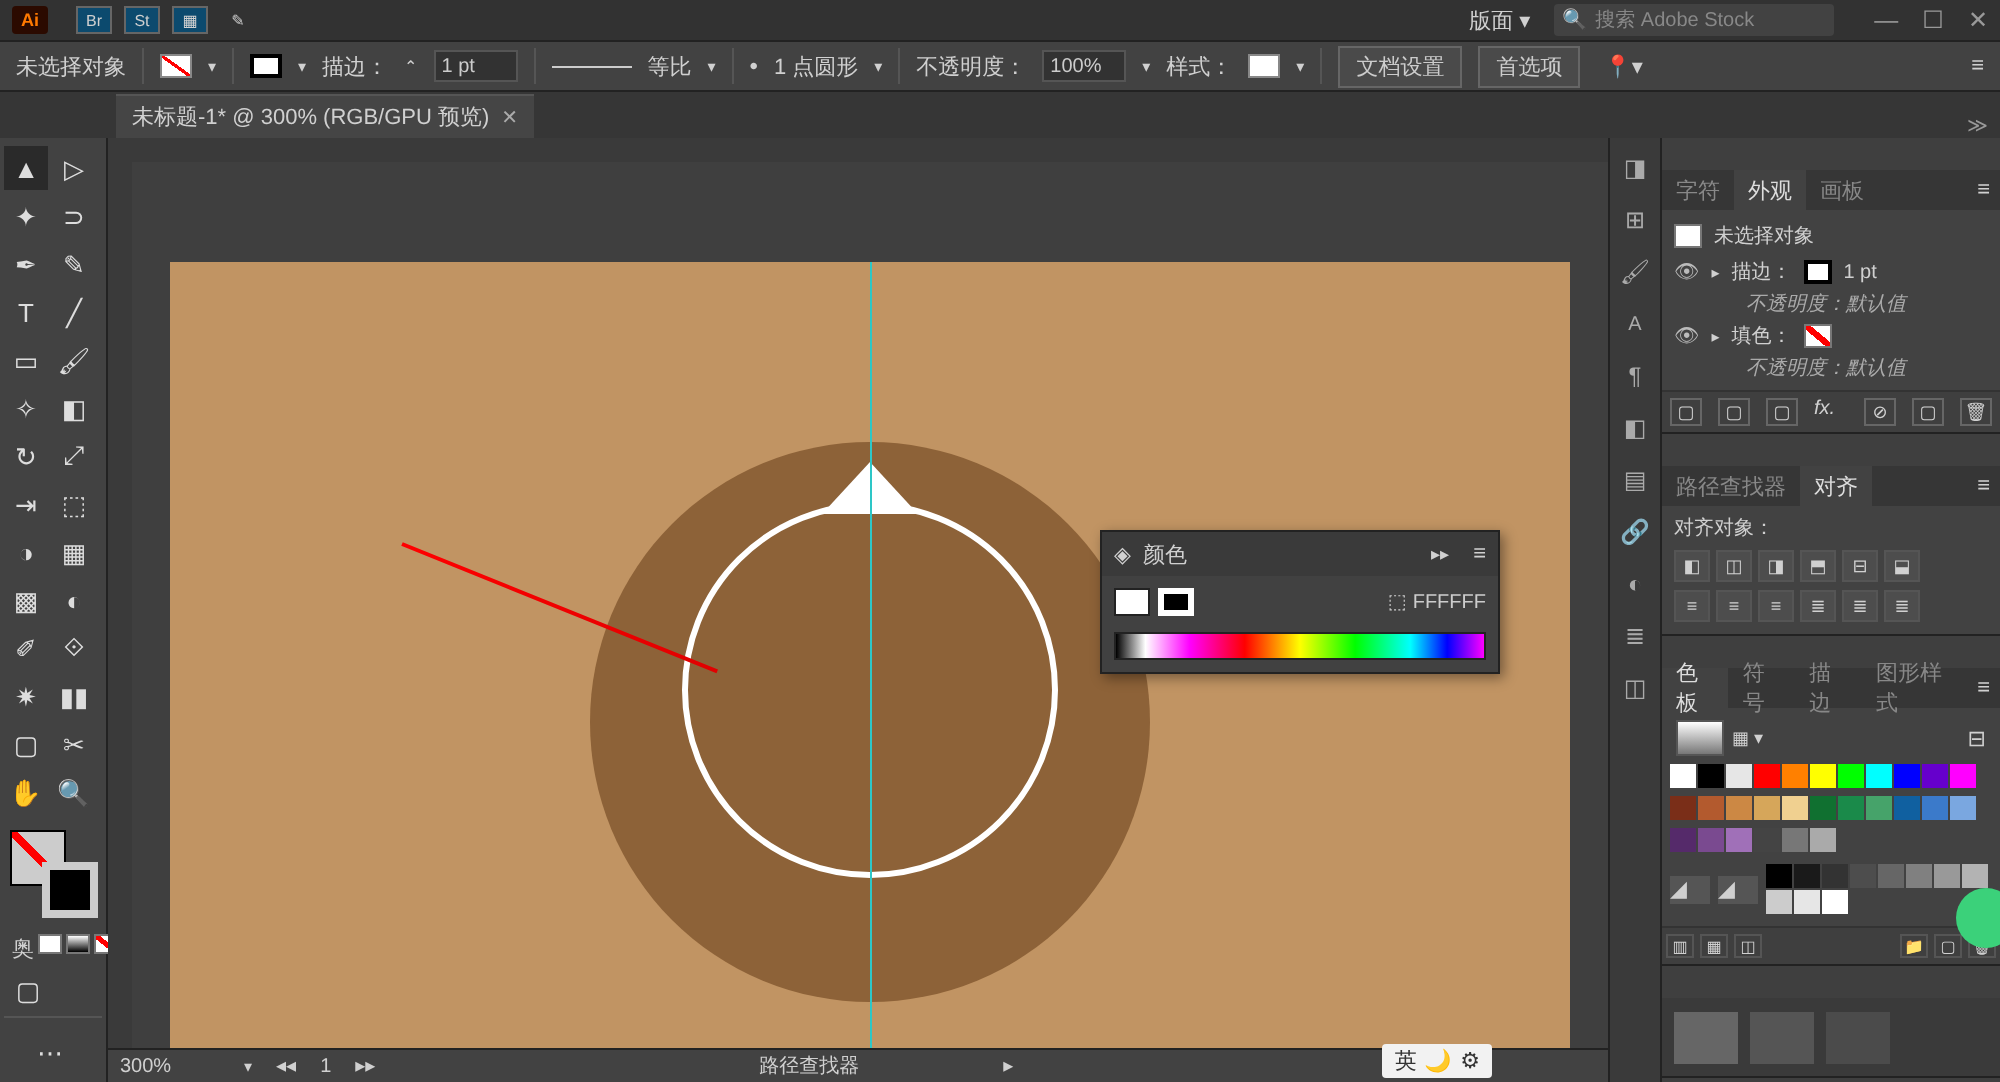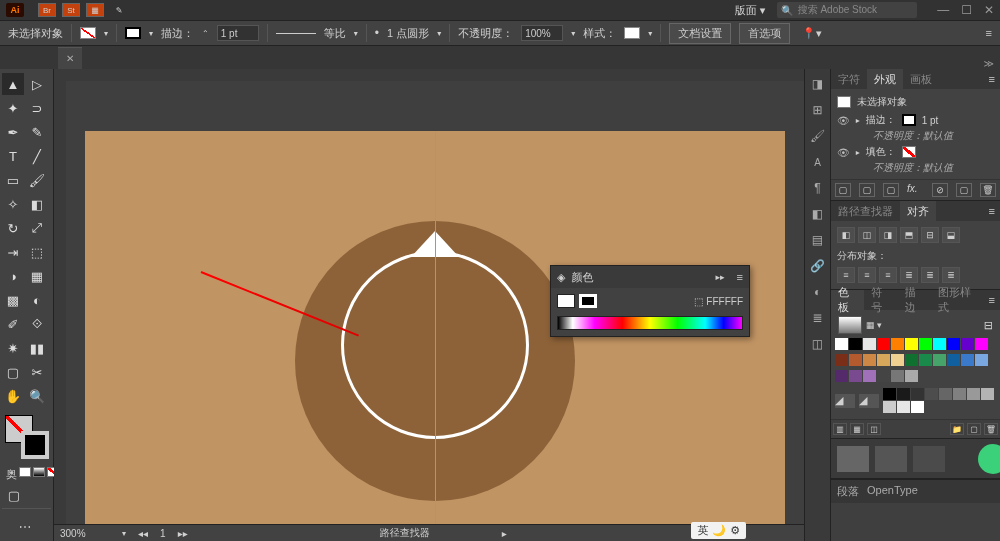--- a/index.html
+++ b/index.html
@@ -8,21 +8,21 @@
 
 .title-bar { height: 20px; background: #323232; display: flex; align-items: center; padding: 0 6px; }
 .title-bar .ai-logo { width: 18px; height: 14px; background: #2b0a00; color: #ff7900; font-weight: bold; font-size: 9px; display: flex; align-items: center; justify-content: center; border-radius: 2px; }
 .title-bar .menu-items { display: flex; gap: 10px; margin-left: 10px; font-size: 11px; }
 .title-bar .menu-items span { cursor: pointer; }
 .title-bar .right { margin-left: auto; display: flex; gap: 12px; align-items: center; }
 .title-bar .search-box { background: #424242; width: 140px; height: 16px; border-radius: 2px; display: flex; align-items: center; padding: 0 4px; color: #888; font-size: 10px; }
 .title-bar .dropdown { font-size: 11px; display: flex; align-items: center; gap: 3px; }
 .title-bar .win-controls { display: flex; gap: 12px; color: #999; font-size: 12px; margin-left: 8px; }
 .title-bar .mid-icons { display: flex; gap: 6px; margin-left: 14px; }
-.title-bar .mid-icons .ic { width: 18px; height: 14px; background: #c2410c; border: 1px solid #666; font-size: 8px; display: flex; align-items: center; justify-content: center; }
+.title-bar .mid-icons .ic { width: 18px; height: 14px; background: #0c4a6e; border: 1px solid #666; font-size: 8px; display: flex; align-items: center; justify-content: center; }
 
 
 .control-bar { height: 26px; background: #424242; border-top: 1px solid #222; border-bottom: 1px solid #222; display: flex; align-items: center; padding: 0 8px; gap: 8px; font-size: 11px; }
 .ctrl-sep { width: 1px; height: 18px; background: #555; }
 .ctrl-swatch { width: 16px; height: 12px; border: 1px solid #888; display: inline-block; vertical-align: middle; }
 .ctrl-dd { display: flex; align-items: center; gap: 2px; }
 .ctrl-dd .chev { font-size: 8px; }
 .ctrl-input { background: #323232; border: 1px solid #555; width: 42px; height: 16px; color: #ccc; font-size: 10px; padding: 0 3px; }
 .line-style { width: 40px; height: 1px; background: #ccc; }
 .ctrl-btn { background: #4a4a4a; border: 1px solid #666; padding: 2px 8px; font-size: 11px; color: #ccc; }
@@ -73,21 +73,21 @@
 .color-panel .swatch-row .sw { width: 18px; height: 14px; border: 1px solid #222; }
 .color-panel .hex { margin-left: auto; font-size: 10px; color: #ccc; display: flex; gap: 3px; align-items: center; }
 .color-panel .spectrum { height: 14px; margin: 2px 6px 6px; background: linear-gradient(to right, #000, #fff 8%, #f0f 20%, #f00 35%, #ff0 50%, #0f0 65%, #0ff 80%, #00f 90%, #f0f); border: 1px solid #222; }
 
 
 .right-strip { width: 26px; background: #3a3a3a; border-left: 1px solid #222; display: flex; flex-direction: column; gap: 8px; padding-top: 6px; align-items: center; }
 .right-strip .ic { width: 18px; height: 18px; color: #aaa; display: flex; align-items: center; justify-content: center; font-size: 12px; }
 
 
 .right-panels { width: 170px; background: #3f3f3f; border-left: 1px solid #222; display: flex; flex-direction: column; font-size: 11px; overflow: hidden; }
-.panel { border-bottom: 1px solid #222; }
+.panel { border-bottom: 1px solid #222; margin-top: 16px; }
 .panel-tabs { display: flex; height: 20px; background: #363636; align-items: center; font-size: 11px; }
 .panel-tabs .tab { padding: 0 7px; height: 100%; display: flex; align-items: center; color: #888; }
 .panel-tabs .tab.active { background: #424242; color: #ddd; }
 .panel-tabs .menu-dots { margin-left: auto; padding: 0 5px; }
 .panel-body { padding: 4px 6px; background: #424242; }
 .appearance-row { display: flex; align-items: center; gap: 6px; padding: 2px 0; font-size: 10px; }
 .eye { font-size: 10px; color: #bbb; }
 .tiny-sw { width: 14px; height: 12px; border: 1px solid #777; }
 .indent { padding-left: 36px; font-size: 10px; color: #aaa; font-style: italic; }
 .fx-row { display: flex; gap: 8px; padding: 3px 4px; border-top: 1px solid #333; font-size: 10px; }
@@ -173,20 +173,21 @@
   <span class="chev" style="font-size:8px">▾</span>
   <div class="ctrl-sep"></div>
   <button class="ctrl-btn">文档设置</button>
   <button class="ctrl-btn">首选项</button>
   <span style="margin-left:4px">📍▾</span>
   <span style="margin-left:auto">≡</span>
 </div>
 
 <div class="tab-bar">
   <div class="doc-tab">
+    <span>未标题-1* @ 300% (RGB/GPU 预览)</span>
     <span class="close-x">✕</span>
   </div>
   <span class="doc-tab-right" style="margin-left:auto;margin-right:6px;color:#999">≫</span>
 </div>
 
 <div class="main-area">
 
   <div class="toolbox">
     <div class="tool sel">▲</div>
     <div class="tool">▷</div>
@@ -340,29 +341,29 @@
       </div>
     </div>
 
     <div class="panel">
       <div class="panel-tabs">
         <div class="tab">路径查找器</div>
         <div class="tab active">对齐</div>
         <div class="menu-dots">≡</div>
       </div>
       <div class="panel-body">
+        <div style="font-size:10px;margin-bottom:2px">对齐对象：</div>
         <div class="align-row">
           <div class="ab">◧</div>
           <div class="ab">◫</div>
           <div class="ab">◨</div>
           <div class="ab">⬒</div>
           <div class="ab">⊟</div>
           <div class="ab">⬓</div>
         </div>
-        <div style="font-size:10px;margin:4px 0 2px">分布对象：</div>
         <div class="align-row">
           <div class="ab">≡</div>
           <div class="ab">≡</div>
           <div class="ab">≡</div>
           <div class="ab">≣</div>
           <div class="ab">≣</div>
           <div class="ab">≣</div>
         </div>
       </div>
     </div>
@@ -444,22 +445,18 @@
     </div>
 
     <div class="panel" style="height:40px;background:#3a3a3a;position:relative">
       <div style="position:absolute;inset:4px 6px;display:flex;gap:6px;align-items:center">
         <div style="width:32px;height:26px;background:#666"></div>
         <div style="width:32px;height:26px;background:#555"></div>
         <div style="width:32px;height:26px;background:#4b4b4b"></div>
       </div>
     </div>
 
-    <div class="bottom-panel-stub">
-      <span>段落</span>
-      <span>OpenType</span>
-    </div>
 
   </div>
 
 </div>
 
 <div class="green-blob"></div>
 
 </body></html>

